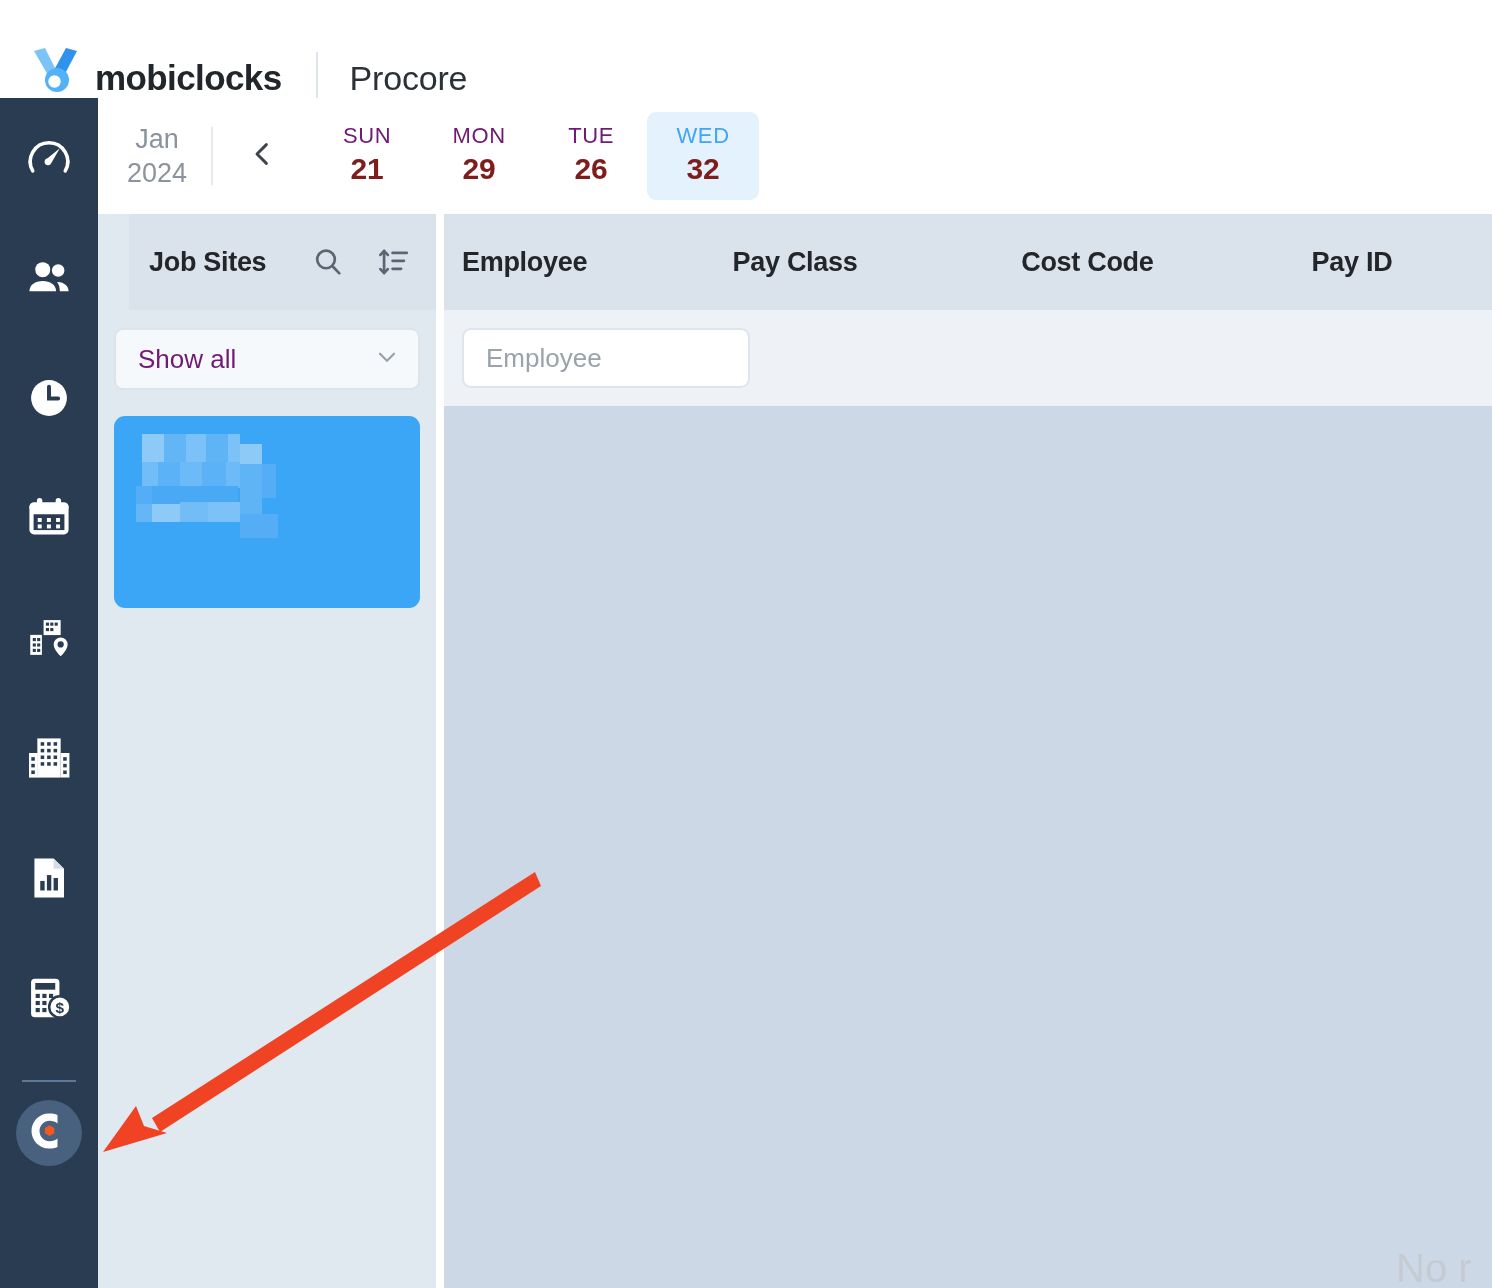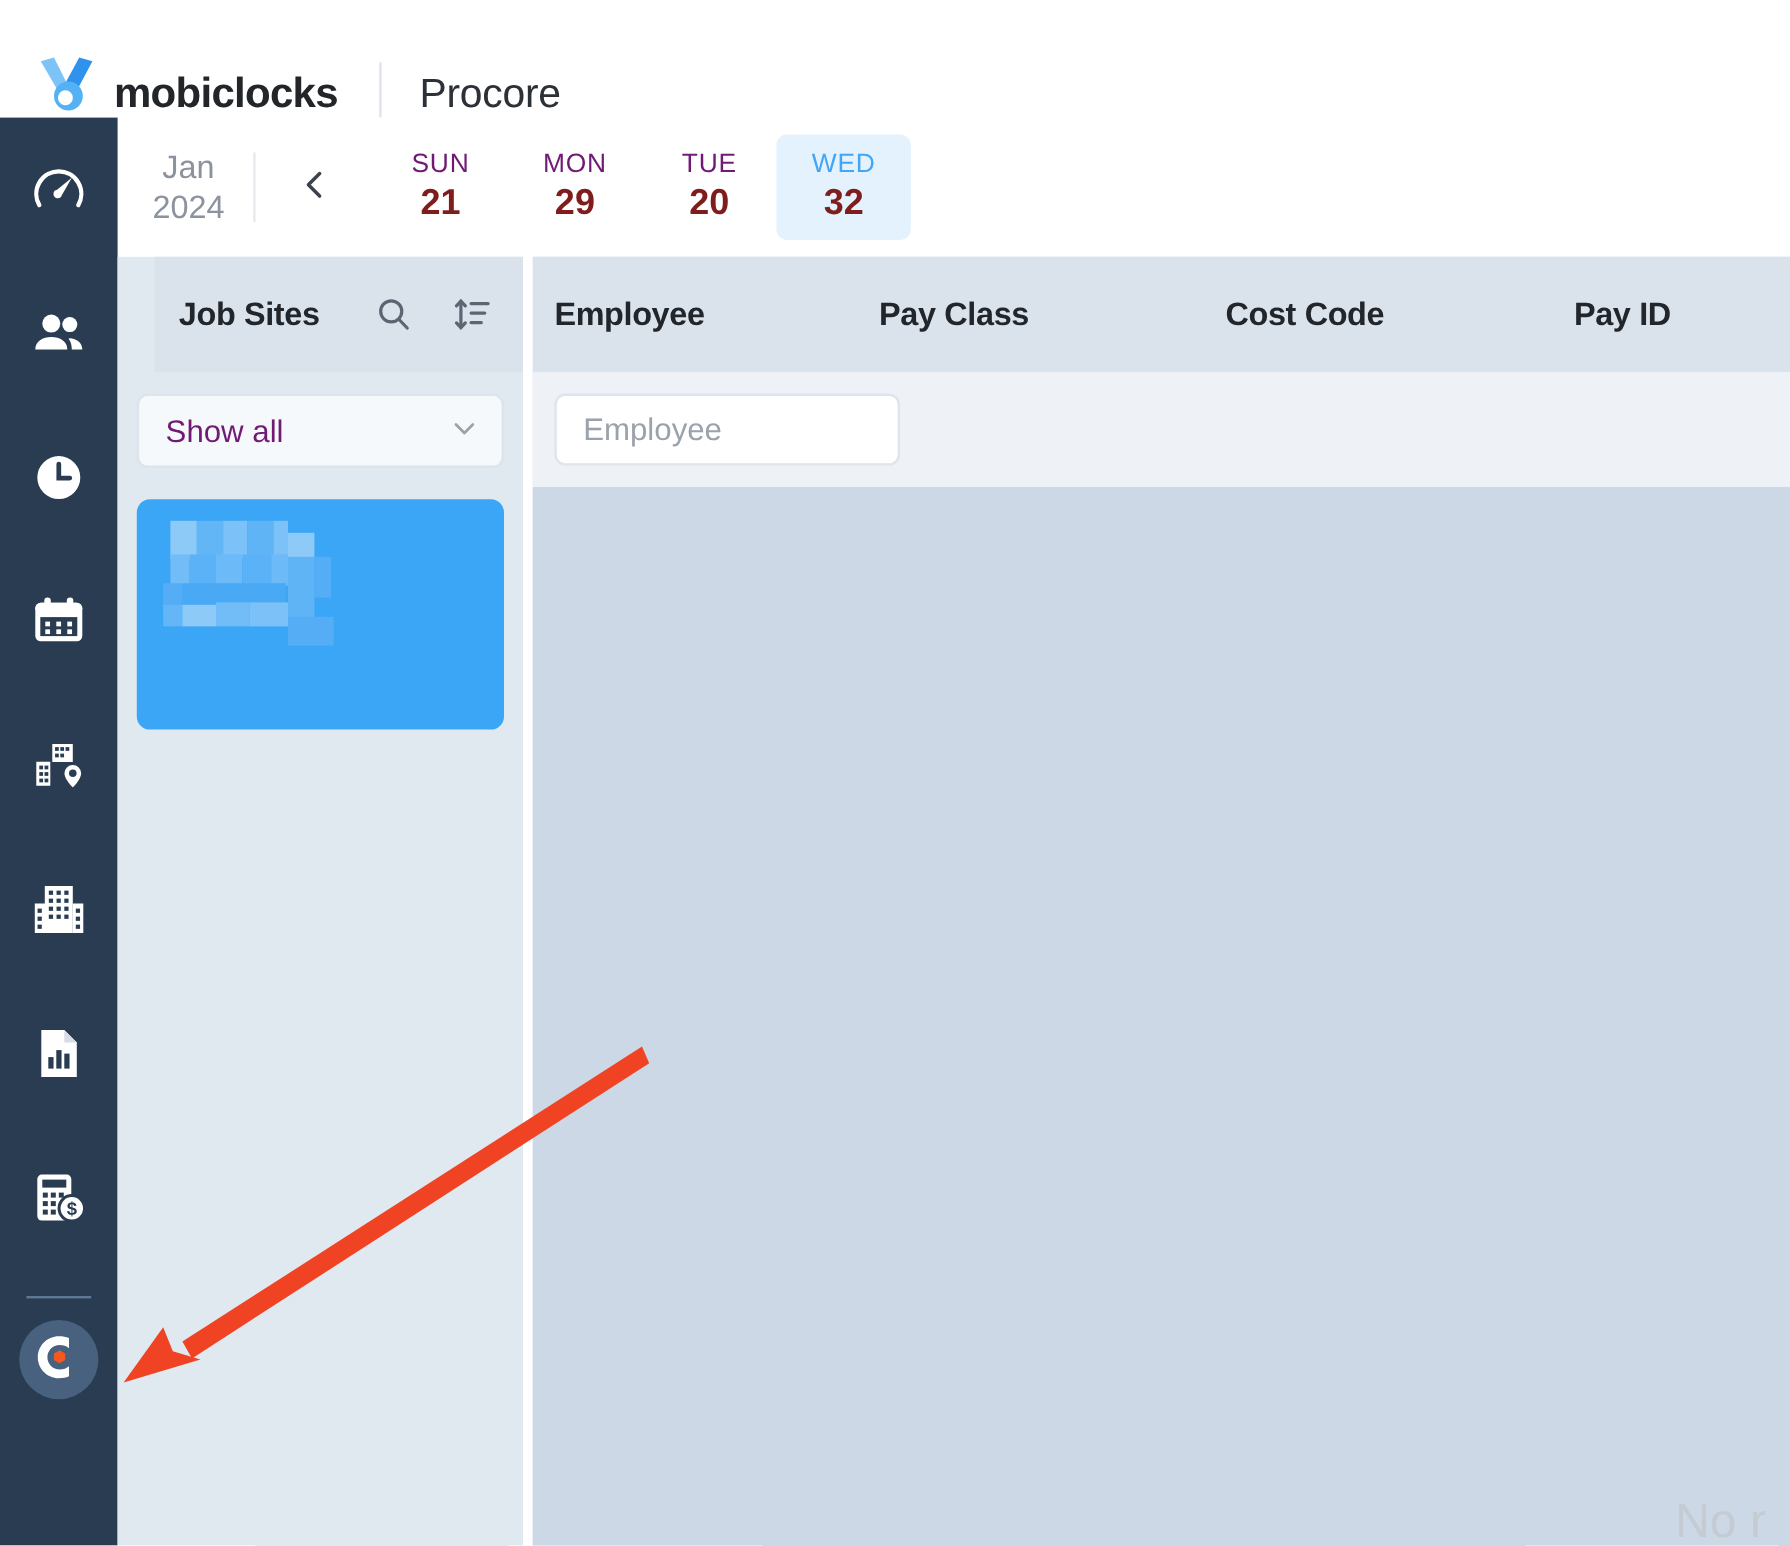--- a/index.html
+++ b/index.html
@@ -366,21 +366,21 @@
       <div class="daycol">
         <div class="dow">SUN</div>
         <div class="dnum">21</div>
       </div>
       <div class="daycol">
         <div class="dow">MON</div>
         <div class="dnum">29</div>
       </div>
       <div class="daycol">
         <div class="dow">TUE</div>
-        <div class="dnum">20</div>
+        <div class="dnum">26</div>
       </div>
       <div class="daycol active">
         <div class="dow">WED</div>
         <div class="dnum">32</div>
       </div>
     </div>
   </div>
 
   <div class="jobpanel">
     <div class="jobpanel-head">

